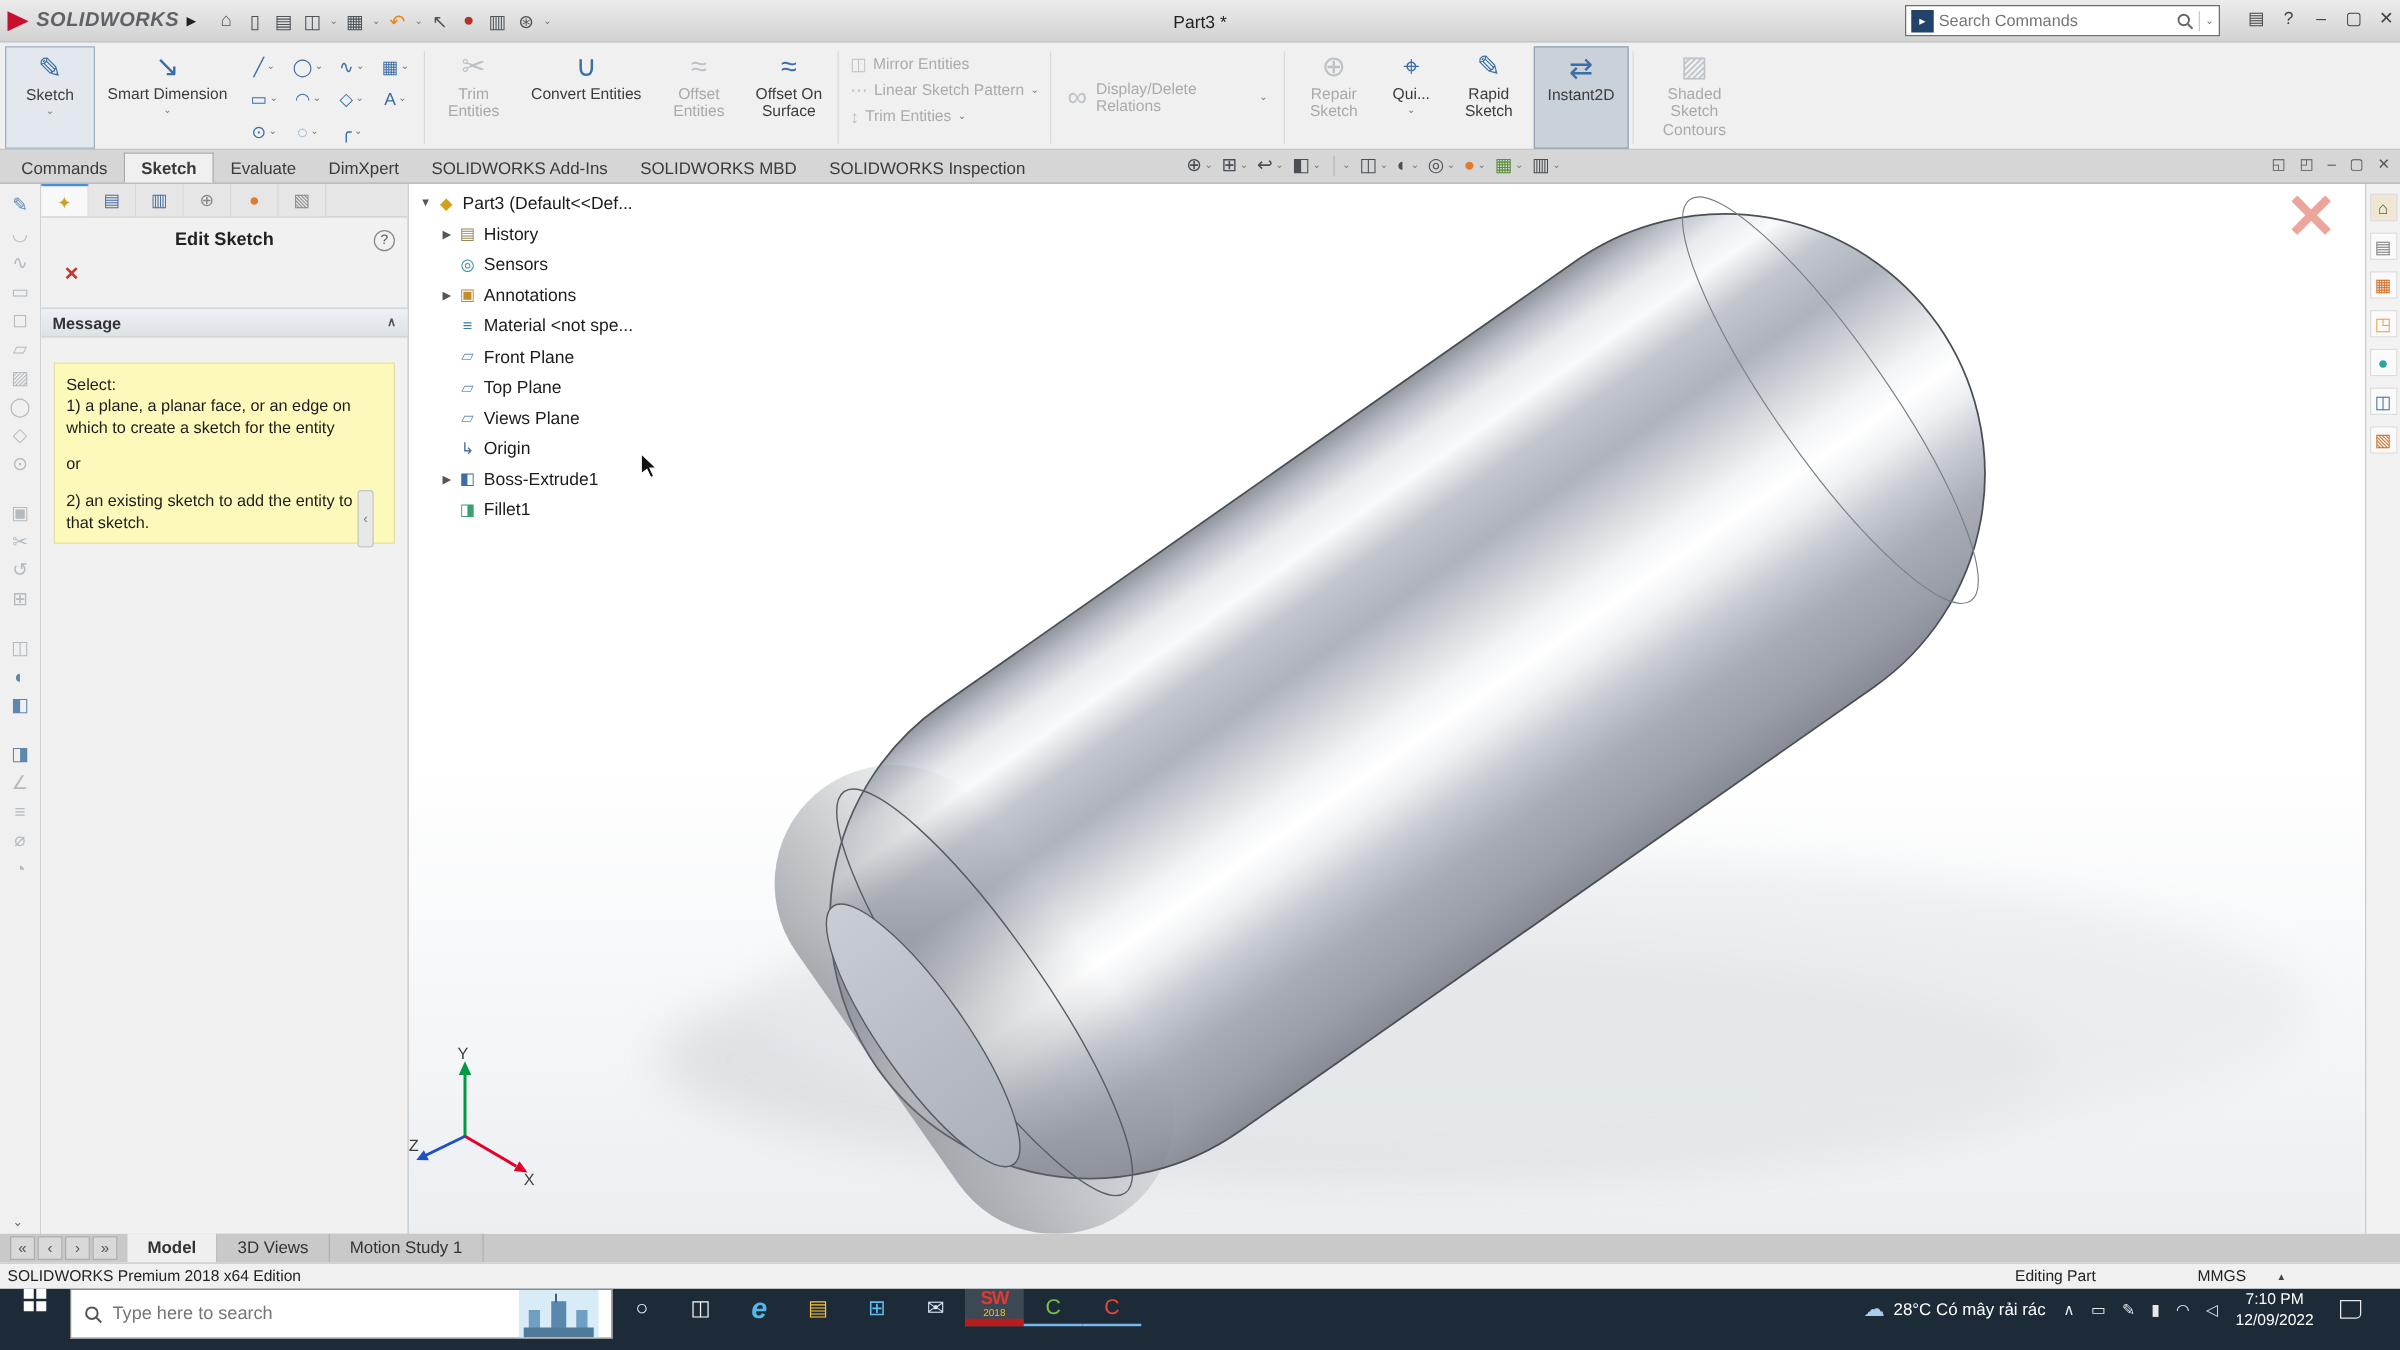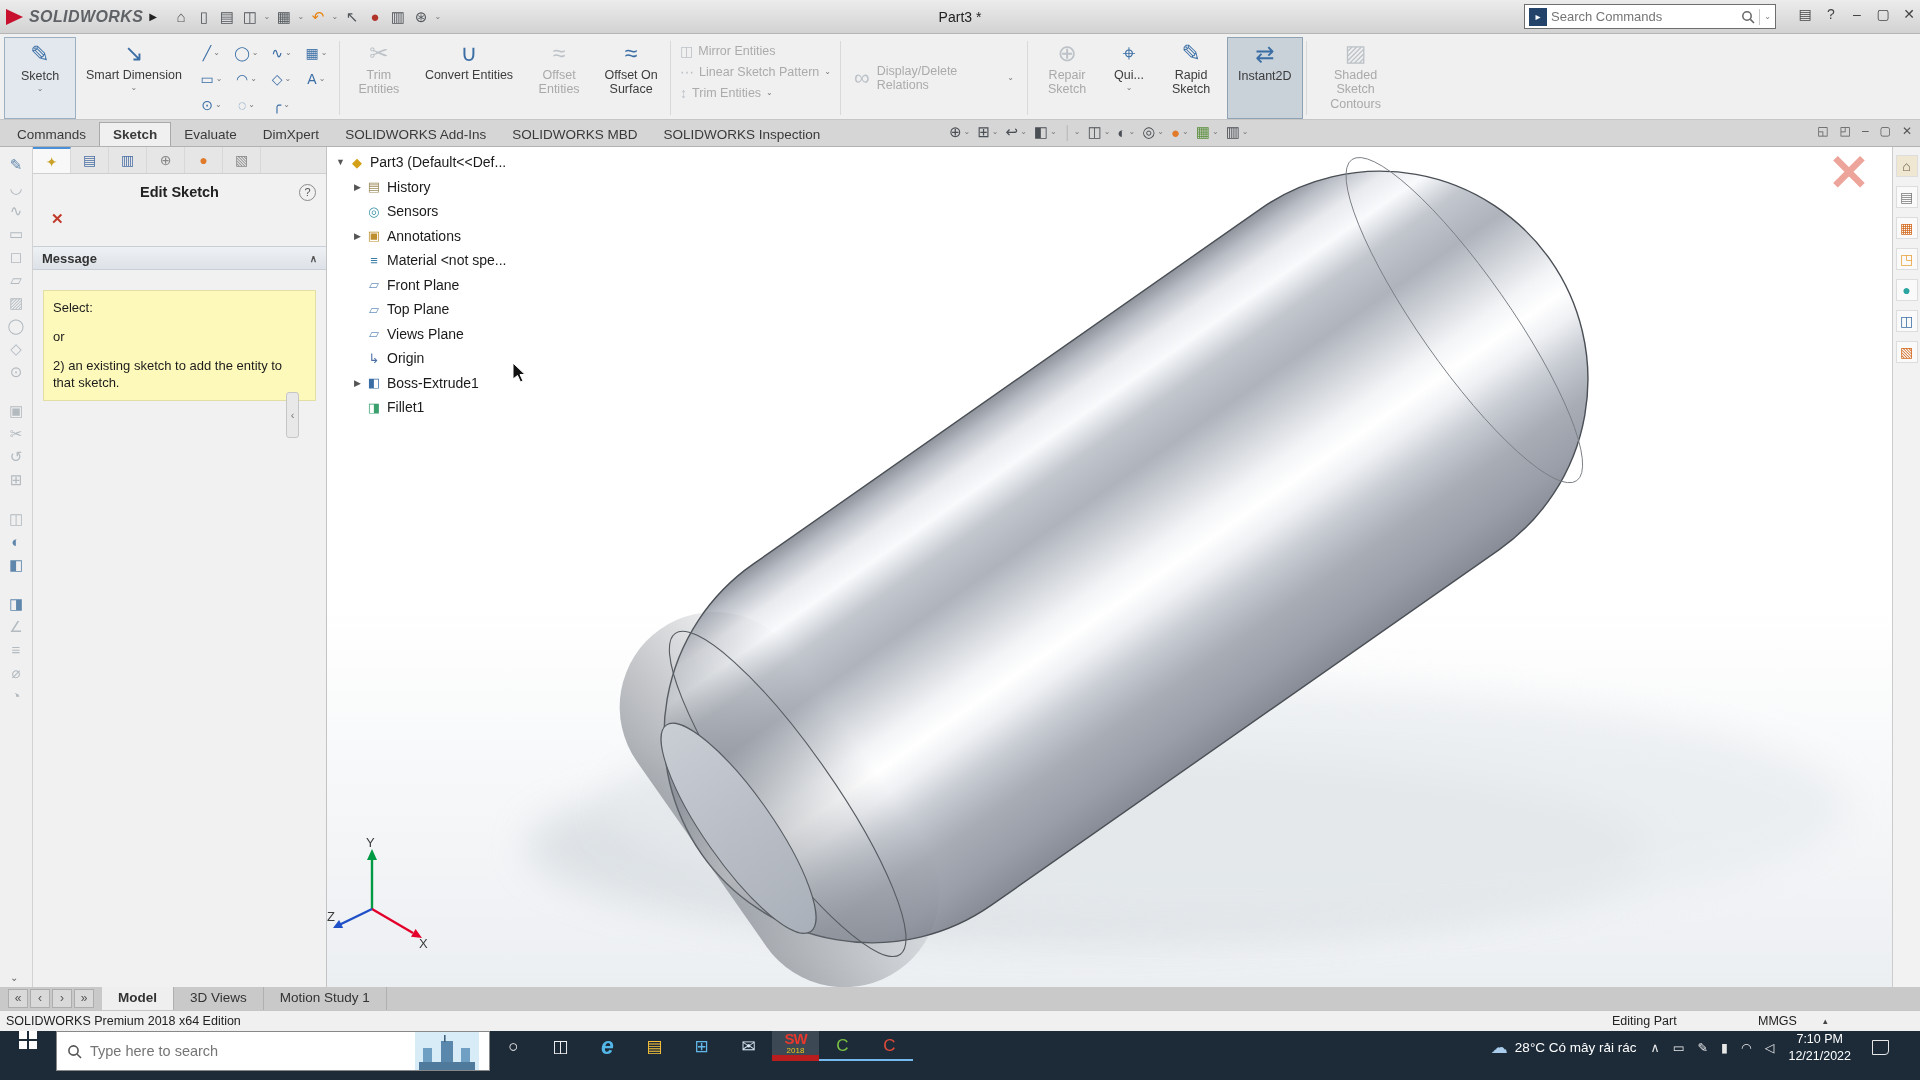--- a/index.html
+++ b/index.html
@@ -532,20 +532,21 @@
   </div>
   <div id="pm-closerow">
     <span id="pm-close">✕</span>
   </div>
   <div id="pm-section">
     <span>Message</span>
     <span class="chev">∧</span>
   </div>
   <div id="pm-msg">
     <div>Select:</div>
+    <div>1) a plane, a planar face, or an edge on which to create a sketch for the entity</div>
     <div class="sp">or</div>
     <div class="sp">2) an existing sketch to add the entity to that sketch.</div>
   </div>
 </div>
 <div id="pm-splitter">‹</div>
 
 <div id="rightpane">
   <span class="rpicon" style="background: rgb(239, 231, 210);">
       <span style="color: rgb(107, 91, 62);">⌂</span>
     </span>
@@ -672,20 +673,20 @@
     <div id="tb-trayicons">
       <span><span>∧</span></span>
         <span><span>▭</span></span>
         <span><span>✎</span></span>
         <span><span>▮</span></span>
         <span><span>◠</span></span>
         <span><span>◁</span></span>
     </div>
     <div id="tb-clock">
       <div>7:10 PM</div>
-      <div>12/21/2022</div>
+      <div>12/09/2022</div>
     </div>
     <div id="tb-action">
         <div class="ac-box"></div>
       </div>
     <div id="tb-edge-strip"></div>
   </div>
 </div>
 
 </body></html>

